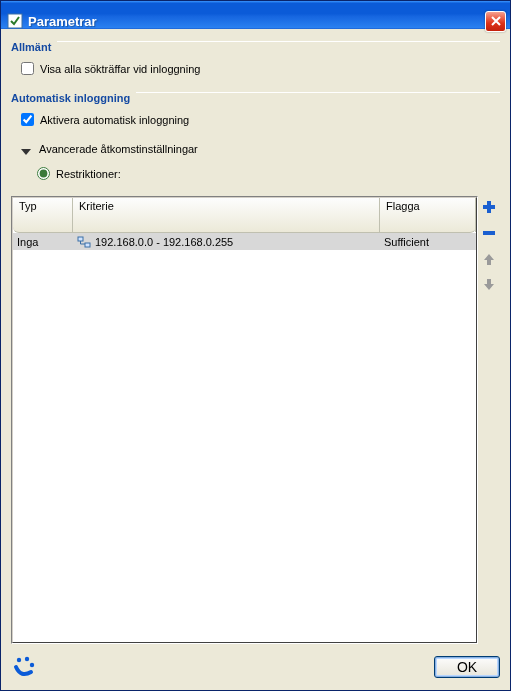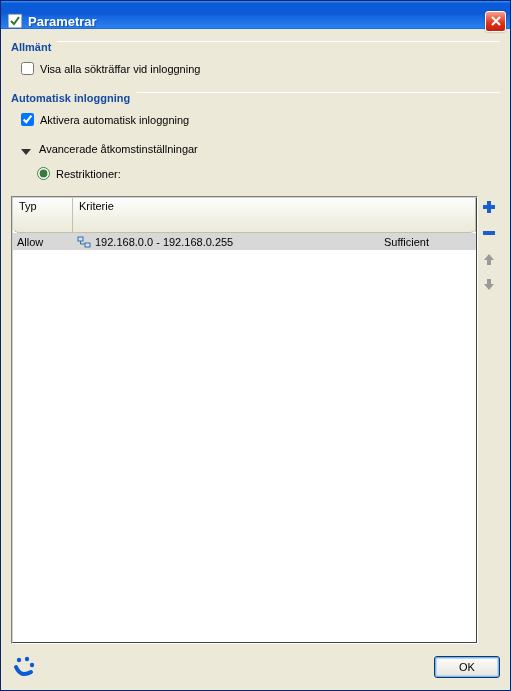--- a/index.html
+++ b/index.html
@@ -182,21 +182,21 @@
   width: 26px; height: 26px;
 }
 .footer .spacer { flex: 1; }
 .btn {
   min-width: 66px;
   height: 22px;
   border: 1px solid #003c74;
   border-radius: 3px;
   background: linear-gradient(to bottom, #fdfdfd, #e7e5da);
   font-family: Tahoma, Arial, sans-serif;
-  font-size: 11px;
+  font-size: 14px;
   cursor: pointer;
   margin-left: 6px;
   padding: 0 10px;
 }
 .btn.default {
   box-shadow: 0 0 0 1px #88b0e0 inset, 0 0 0 2px #b8d6ff inset;
 }
 input[type=radio]{
   accent-color:#3a7a3a;
 }
@@ -255,24 +255,25 @@
       <input type="radio" name="restr" checked="" style="">
       <span>Restriktioner:</span>
     </label>
 
     <div class="table-area">
       <div class="table-wrap">
         <div class="table-inner">
         <div class="thead">
           <div class="th col-typ">Typ</div>
           <div class="th col-krit">Kriterie</div>
+          <div class="th col-flag">Flagga</div>
         </div>
         <div class="tbody">
           <div class="tr sel">
-            <div class="td col-typ">Allow</div>
+            <div class="td col-typ">Inga</div>
             <div class="td col-krit">
               <span class="row-icon">
                 <svg width="14" height="14" viewBox="0 0 14 14">
                   <rect x="1" y="2" width="5" height="4" fill="#cfe3ff" stroke="#3a6ea5"></rect>
                   <rect x="8" y="8" width="5" height="4" fill="#cfe3ff" stroke="#3a6ea5"></rect>
                   <path d="M3.5 6 V9 H8" stroke="#3a6ea5" fill="none"></path>
                 </svg>
               </span>
               <span>192.168.0.0 - 192.168.0.255</span>
             </div>

